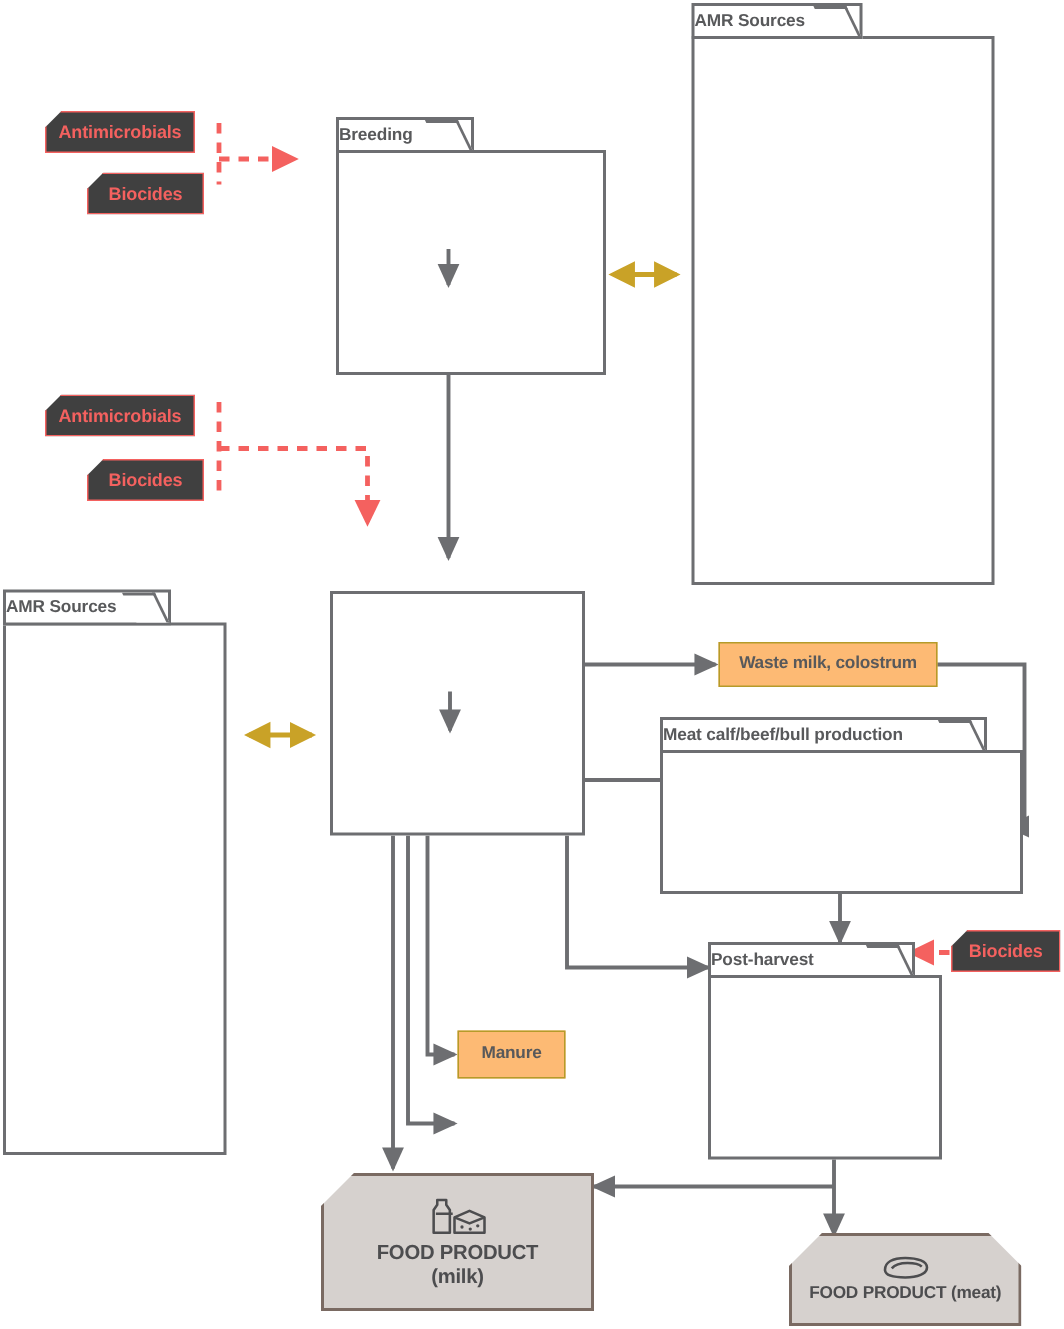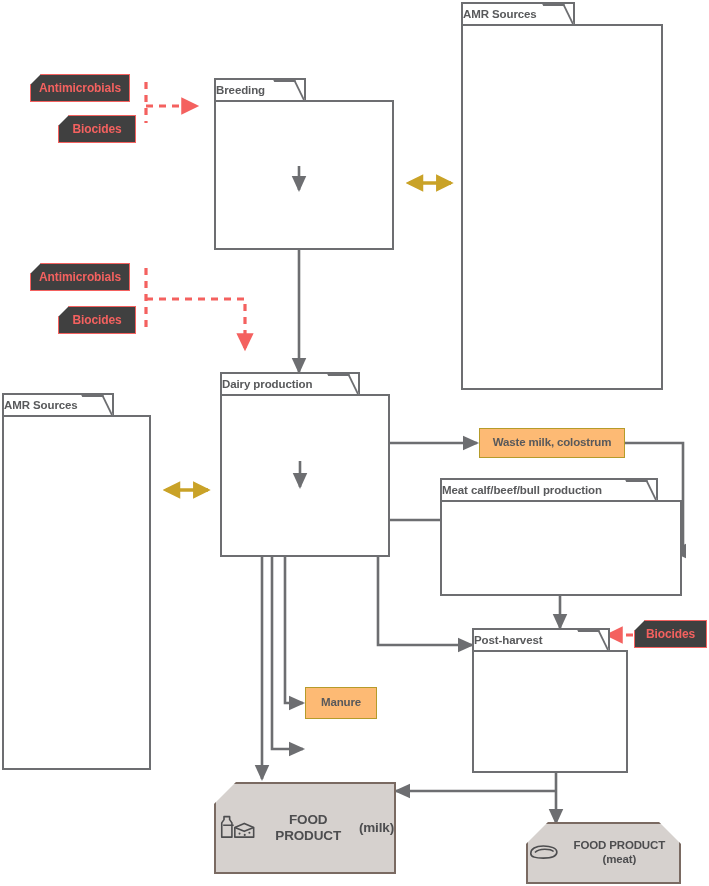--- a/index.html
+++ b/index.html
@@ -82,21 +82,21 @@
     border: 1.7px solid #f0932b;
   }
   .node.gold {
     background: #fdba74;
     border: 1.7px solid #b59b2a;
     text-align: center;
   }
   .node.foodprod {
     background: #d6d1ce;
     border: 2.8px solid #7a6a62;
-    flex-direction: row;
+    flex-direction: column;
     color: #4d4d4f;
     font-size: 13.5px;
     font-weight: bold;
   }
   .node.foodprod.small { font-size: 11.5px; margin-left: 48px; }
 
   
   .cut-tl {
     clip-path: polygon(22px 0, 100% 0, 100% 100%, 0 100%, 0 22px);
   }
@@ -250,42 +250,38 @@
       </div>
     <div class="node gold abs" style="left:13px; top:272px; width:124px; height:33px;">
         <span>Co-grazing animals</span>
       </div>
     <div class="node gold abs" style="left:13px; top:316px; width:124px; height:43px; flex-direction:column;">
       <span>Equipment</span>
       <span>(including vehicles)</span>
     </div>
   </div>
 
-  <div class="tabcontainer" style="left:214px; top:78px; width:183px; height:172px;">
+  <div class="tabcontainer" style="left:224px; top:78px; width:183px; height:172px;">
     <div class="tab" style="width:92px;">
       <span class="tab-label">Breeding</span>
       <span class="tab-slant"></span>
     </div>
     <div class="body" style="top:22px; width:180px; height:150px;"></div>
     <div class="node orange abs" style="left:38px; top:57px;  width:112px; height:31px;">
         <span>Breeding farm</span>
       </div>
     <div class="node orange abs" style="left:20px; top:118px; width:148px; height:31px;">
         <span>Calves/Heifers/Cows</span>
       </div>
   </div>
   <svg class="wires over" viewBox="0 0 709 886">
     <path d="M299,166 L299,190" stroke="#6d6e71" stroke-width="2.6" fill="none" marker-end="url(#ga)"></path>
   </svg>
 
   <div class="tabcontainer" style="left:220px; top:372px; width:170px; height:185px;">
-    <div class="tab" style="width:140px;">
-      <span class="tab-label">Dairy production</span>
-      <span class="tab-slant"></span>
-    </div>
     <div class="body" style="top:22px; width:170px; height:163px;"></div>
     <div class="node orange abs" style="left:40px; top:58px;  width:80px; height:31px;">
         <span>Transport</span>
       </div>
     <div class="node orange abs" style="left:40px; top:122px; width:80px; height:31px;">
         <span>Cows</span>
       </div>
   </div>
   <svg class="wires over" viewBox="0 0 709 886">
     <path d="M300,461 L300,487" stroke="#6d6e71" stroke-width="2.6" fill="none" marker-end="url(#ga)"></path>

